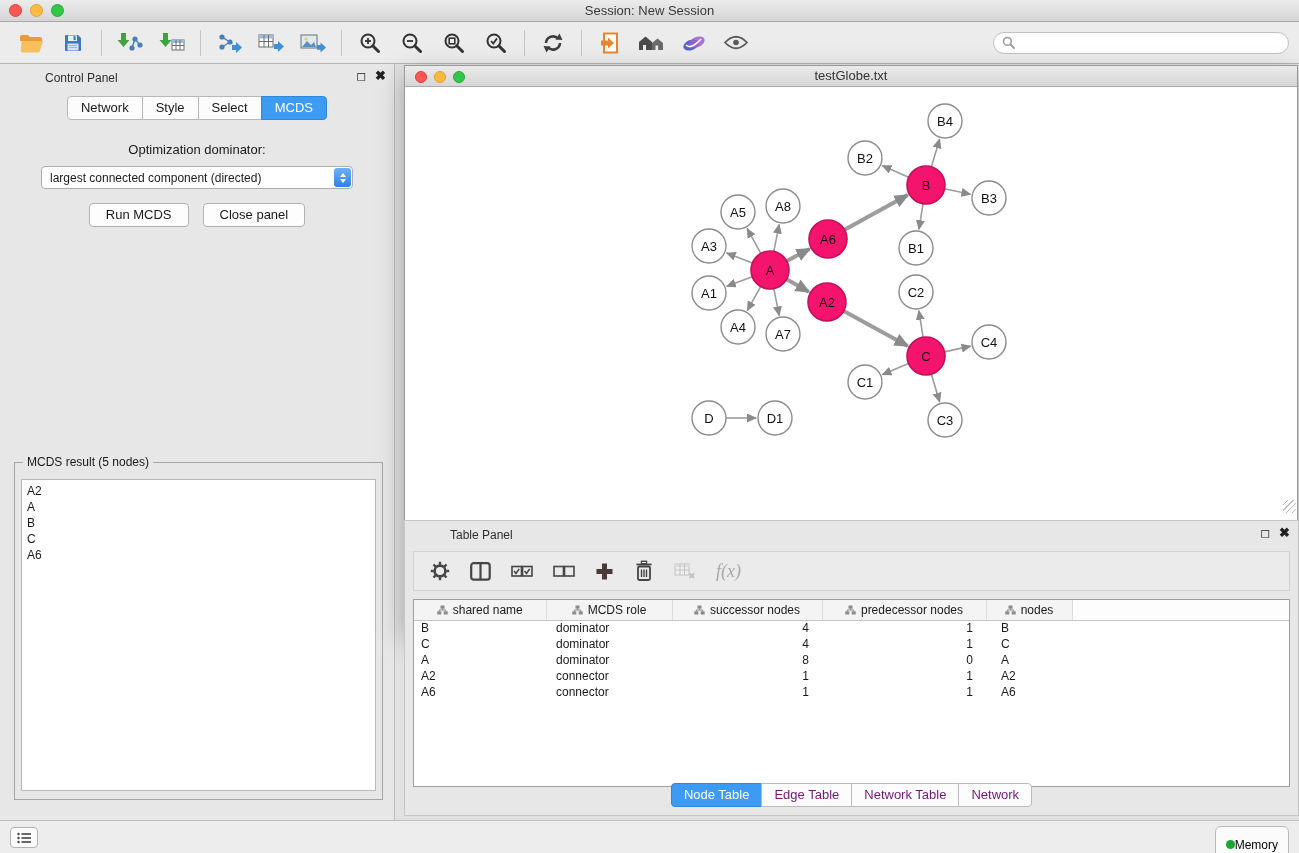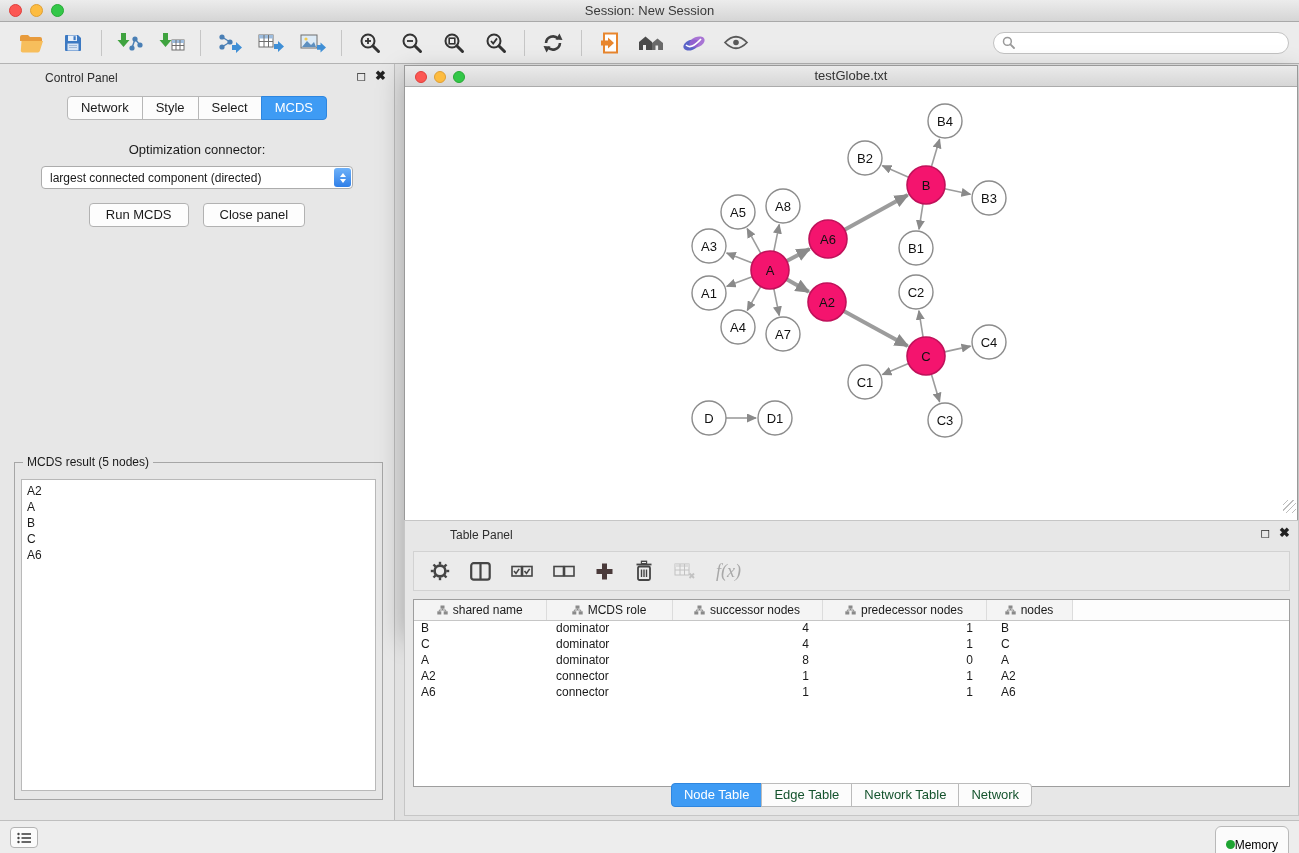--- a/index.html
+++ b/index.html
@@ -88,21 +88,21 @@
     border-bottom:1px solid #C6C6C6; font-size:12px; white-space:nowrap; overflow:hidden; cursor:pointer; }
   .node-table th.filler { background:#FDFDFD; border-right:none; }
   .th-inner { display:flex; align-items:center; justify-content:center; gap:5px; }
   .node-table td { height:16px; padding:0 6px; white-space:nowrap; overflow:hidden; }
   .node-table td.c0 { padding-left:7px; }
   .node-table td.c1 { padding-left:10px; }
   .node-table td.c2, .node-table td.c3 { text-align:right; padding-right:13px; }
   .node-table td.c4 { padding-left:15px; }
   .tp-tabs { position:absolute; bottom:8px; left:0; right:0; display:flex; justify-content:center; }
   .tp-tab { font:13px "Liberation Sans",sans-serif; padding:3px 12px 4px; background:#FCFCFC;
-    border:1px solid #BBB; margin-left:-1px; cursor:pointer; color:#14532d; }
+    border:1px solid #BBB; margin-left:-1px; cursor:pointer; color:#701a75; }
   .tp-tab:first-child { border-radius:4px 0 0 4px; margin-left:0; }
   .tp-tab:last-child { border-radius:0 4px 4px 0; }
   .tp-tab.active { background:#3E9BF4; color:#fff; border-color:#2E86DF; }
 
   
   .statusbar { position:absolute; left:0; bottom:0; width:1299px; height:33px; background:#EDEDED;
     border-top:1px solid #BFBFBF; }
   .sb-left-btn { position:absolute; left:10px; top:6px; width:28px; height:21px; border:1px solid #B3B3B3;
     border-radius:4px; background:#FBFBFB; display:flex; align-items:center; justify-content:center; cursor:pointer; }
   .memory-btn { position:absolute; right:10px; top:5px; height:37px; border:1px solid #B9B9B9; border-radius:6px;
@@ -272,21 +272,21 @@
       <button class="winbtn">◻</button>
       <button class="winbtn x">✖</button>
     </span>
   </div>
   <div class="cp-tabs">
     <button class="cp-tab">Network</button>
     <button class="cp-tab">Style</button>
     <button class="cp-tab">Select</button>
     <button class="cp-tab active">MCDS</button>
   </div>
-  <div class="cp-opt-label">Optimization connector:</div>
+  <div class="cp-opt-label">Optimization dominator:</div>
   <div class="dropdown">
     <span>largest connected component (directed)</span>
     <span class="dropdown-stepper">
       <span class="tri-up"></span>
         <span class="tri-down"></span>
     </span>
   </div>
   <div class="cp-buttons">
     <button class="aqua-btn">Run MCDS</button>
     <button class="aqua-btn">Close panel</button>

